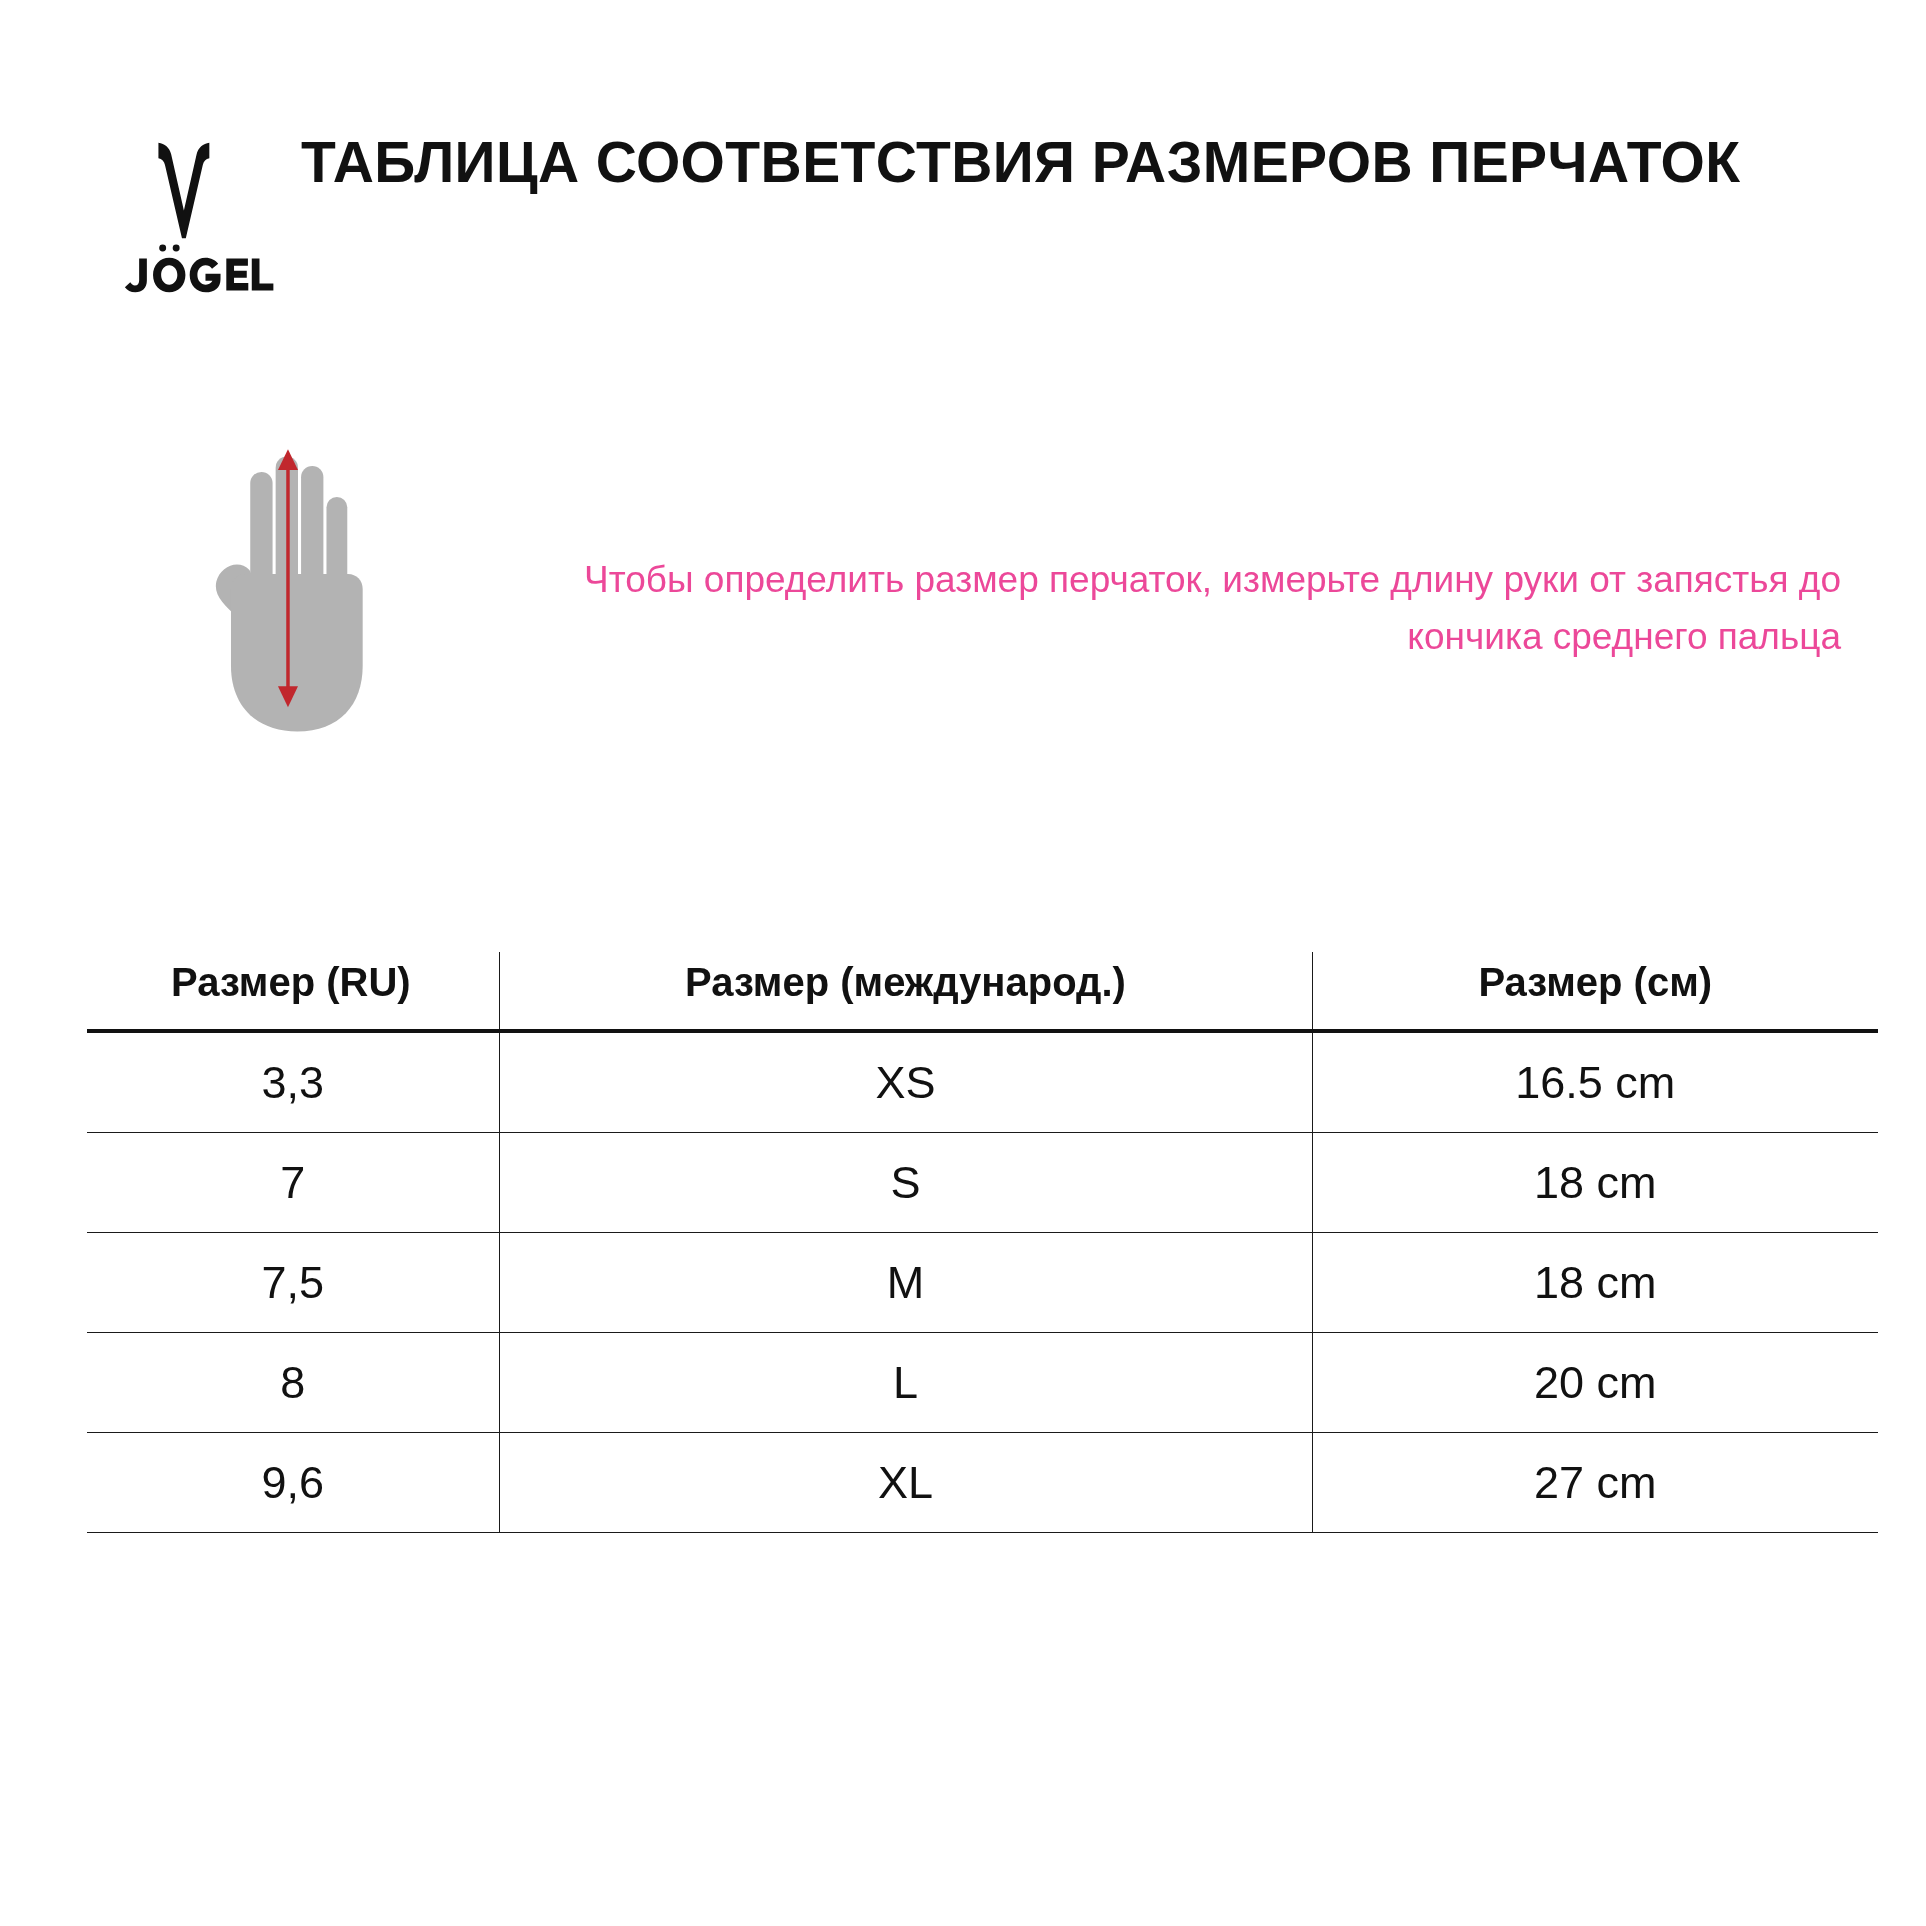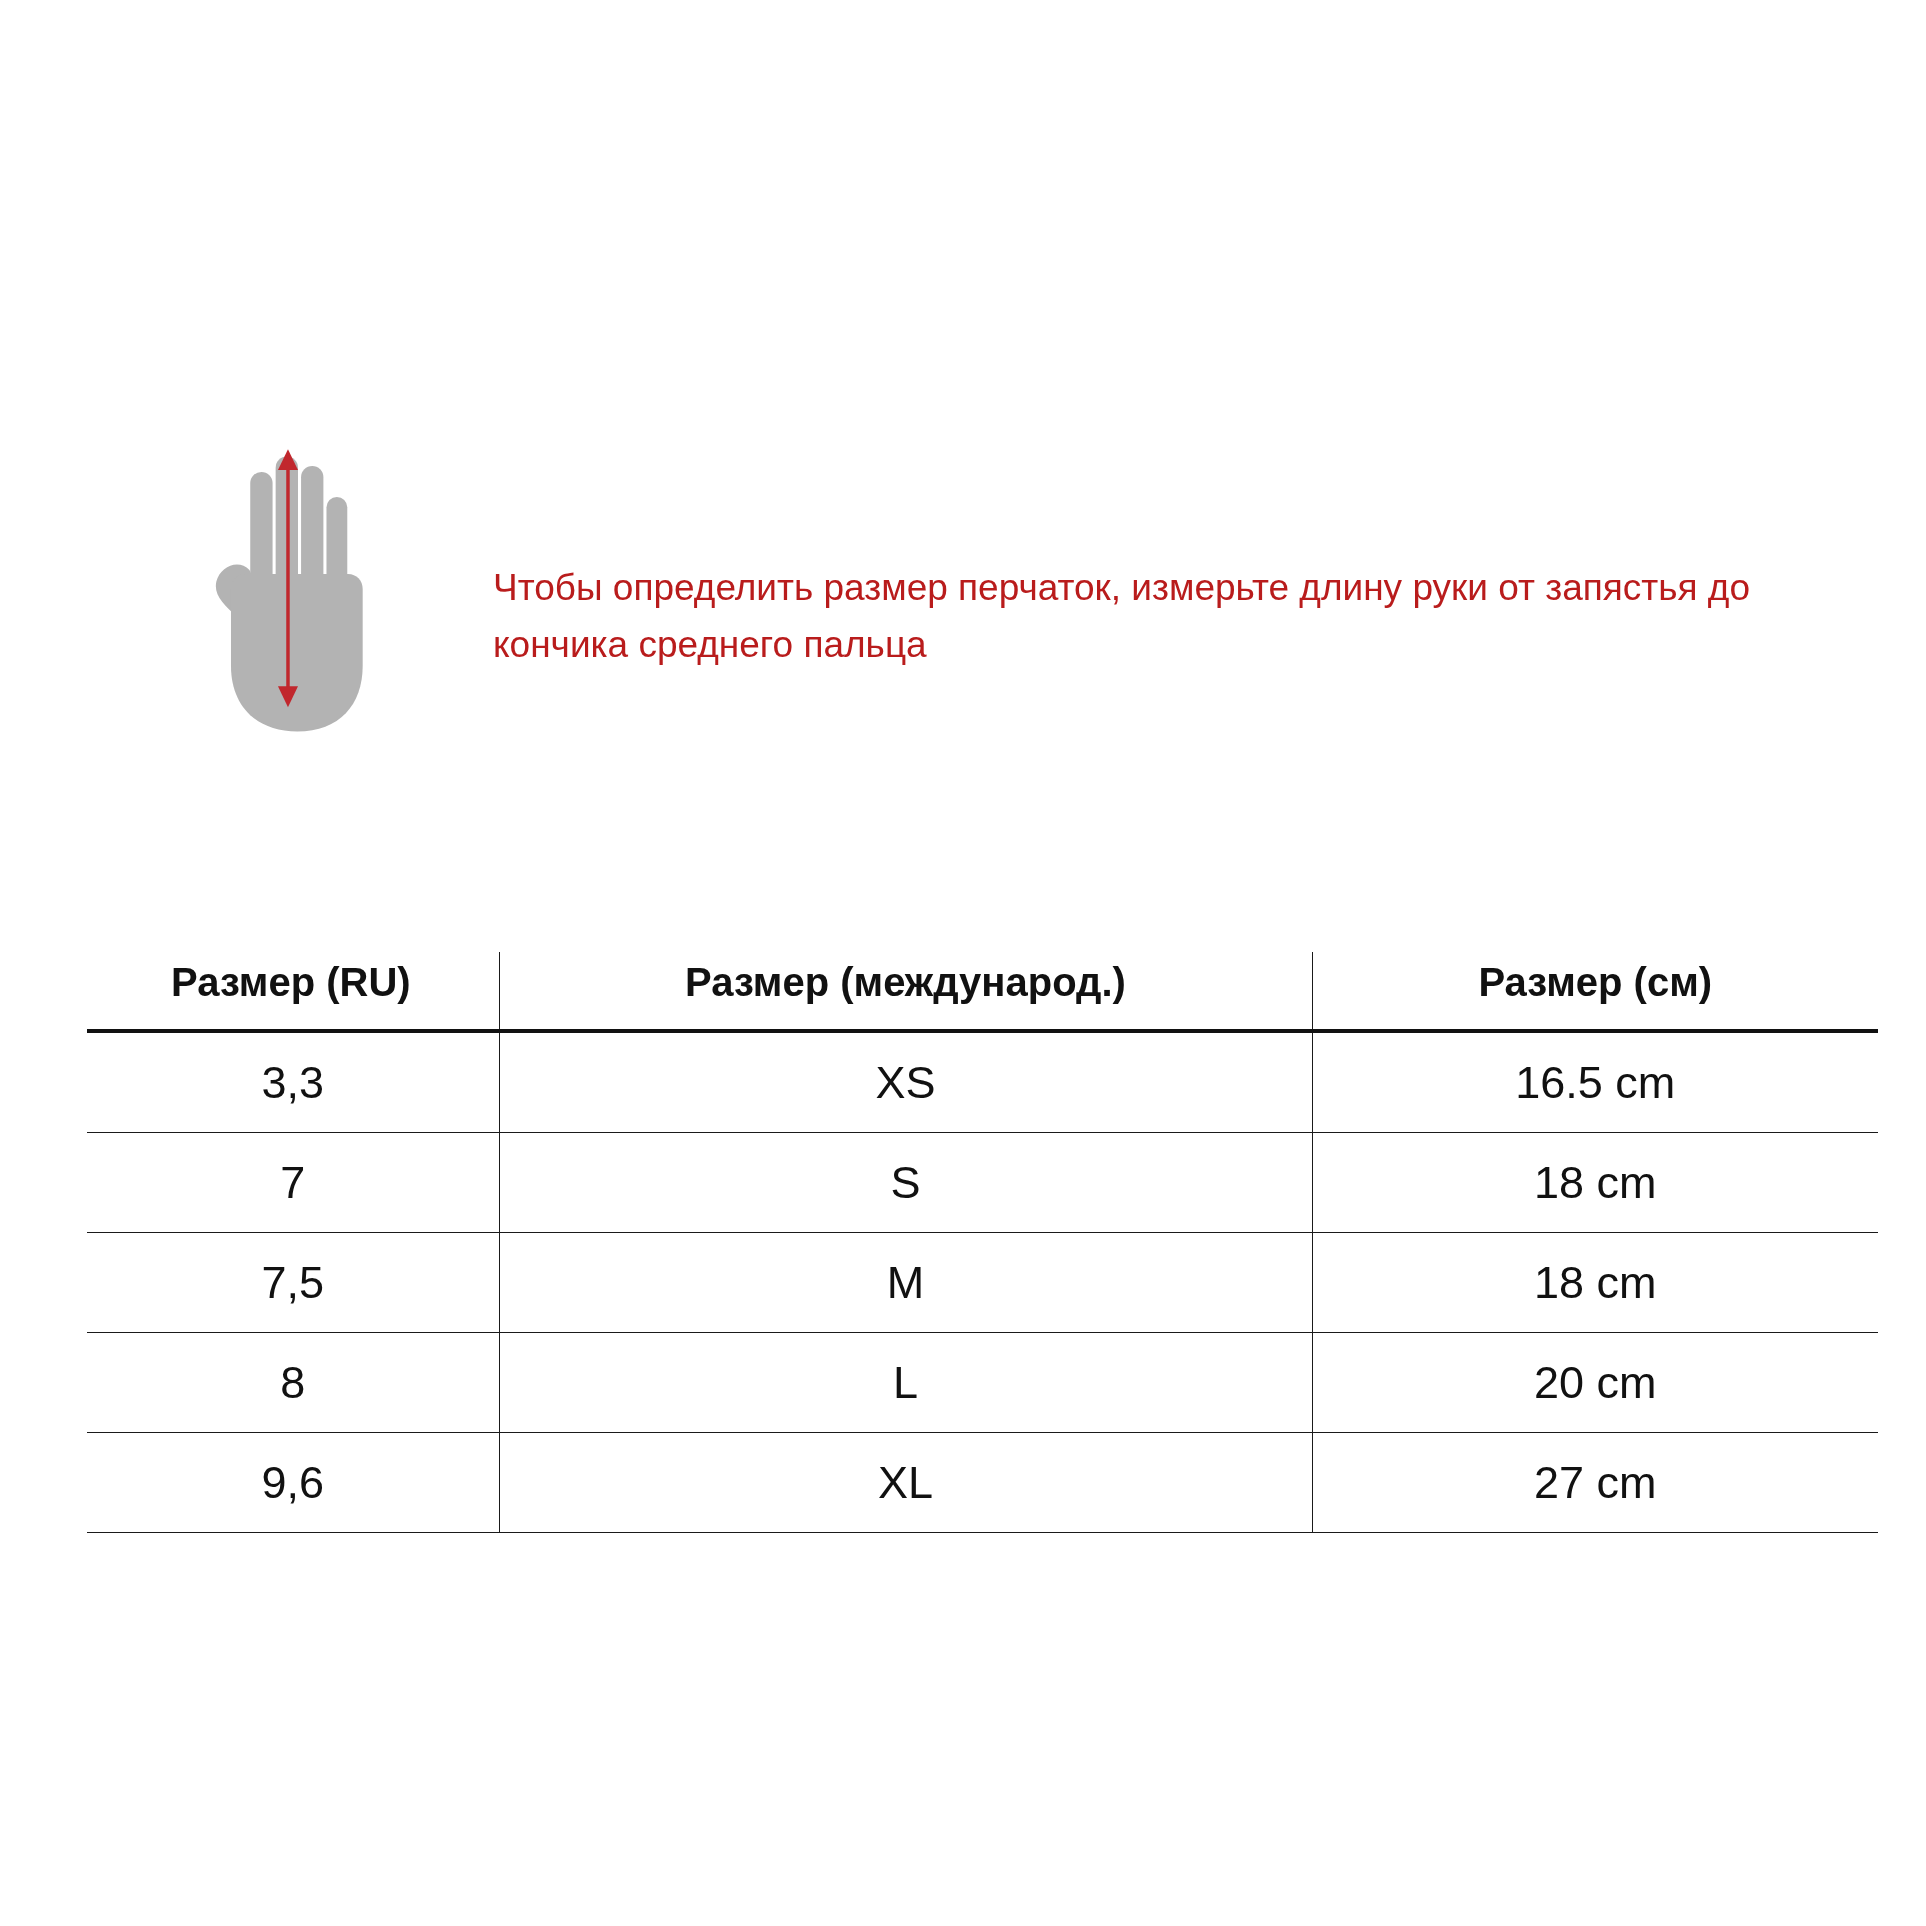--- a/index.html
+++ b/index.html
@@ -63,25 +63,26 @@
     left: 0;
     top: 0;
     width: 216px;
     height: 412px;
   }
   .hand-wrap svg { display: block; }
 
   .instruction {
     position: absolute;
     left: 293px;
-    top: 116px;
+    top: 108px;
     width: 1348px;
     font-size: 37px;
     line-height: 1.55;
-    color: #b91c1c;
+    color: #ec4899;
+    text-align: right;
   }
 
   
   .table-wrap {
     position: absolute;
     left: 87px;
     top: 952px;
     width: 1791px;
   }
   table.size-table {
@@ -118,20 +119,45 @@
   }
   
   table.size-table th.c1, table.size-table td.c1 { border-right: 1.9px solid #1a1a1a; }
   table.size-table th.c2, table.size-table td.c2 { border-right: 1.9px solid #1a1a1a; }
 </style>
 </head>
 <body>
 
 <div class="page">
 
+  <div class="header">
+    <div class="logo">
+      <svg width="162" height="162" viewBox="0 0 420 420" xmlns="http://www.w3.org/2000/svg" aria-hidden="true">
+
+        <path d="M110 20 C126 22 139 33 143 50 L176 196 L209 50 C213 33 226 22 242 20 L242 60 C233 62 227 68 225 78 L181 268 L171 268 L127 78 C125 68 119 62 110 60 Z" fill="#111111"></path>
+
+        <g fill="#111111">
+
+          <circle cx="121" cy="293" r="9"></circle>
+          <circle cx="156" cy="293" r="9"></circle>
+
+          <path d="M60 320 h20 v58 c0 18 -12 30 -30 30 c-12 0 -21 -5 -27 -13 l14 -13 c3 5 7 8 12 8 c7 0 11 -5 11 -13 Z"></path>
+
+          <path d="M138 318 c24 0 42 19 42 45 c0 26 -18 45 -42 45 c-24 0 -42 -19 -42 -45 c0 -26 18 -45 42 -45 z m0 20 c-12 0 -21 11 -21 25 c0 14 9 25 21 25 c12 0 21 -11 21 -25 c0 -14 -9 -25 -21 -25 z"></path>
+
+          <path d="M232 318 c14 0 26 6 33 16 l-16 13 c-4 -6 -10 -9 -17 -9 c-12 0 -21 11 -21 25 c0 14 9 25 22 25 c8 0 14 -4 17 -10 h-18 v-18 h39 v14 c0 22 -16 34 -38 34 c-24 0 -42 -19 -42 -45 c0 -26 18 -45 41 -45 z"></path>
+
+          <path d="M286 320 h56 v19 h-36 v13 h33 v18 h-33 v14 h37 v19 h-57 Z"></path>
+
+          <path d="M352 320 h20 v65 h36 v18 h-56 Z"></path>
+        </g>
+      </svg>
+    </div>
+    <h1 class="title">ТАБЛИЦА СООТВЕТСТВИЯ РАЗМЕРОВ ПЕРЧАТОК</h1>
+  </div>
 
   <div class="illustration-block">
     <div class="hand-wrap">
       <svg width="216" height="412" viewBox="0 0 560 1070" xmlns="http://www.w3.org/2000/svg" aria-hidden="true">
         <g fill="#b3b3b3">
 
           <rect x="130" y="75" width="58" height="330" rx="29"></rect>
 
           <rect x="196" y="35" width="58" height="370" rx="29"></rect>
 

